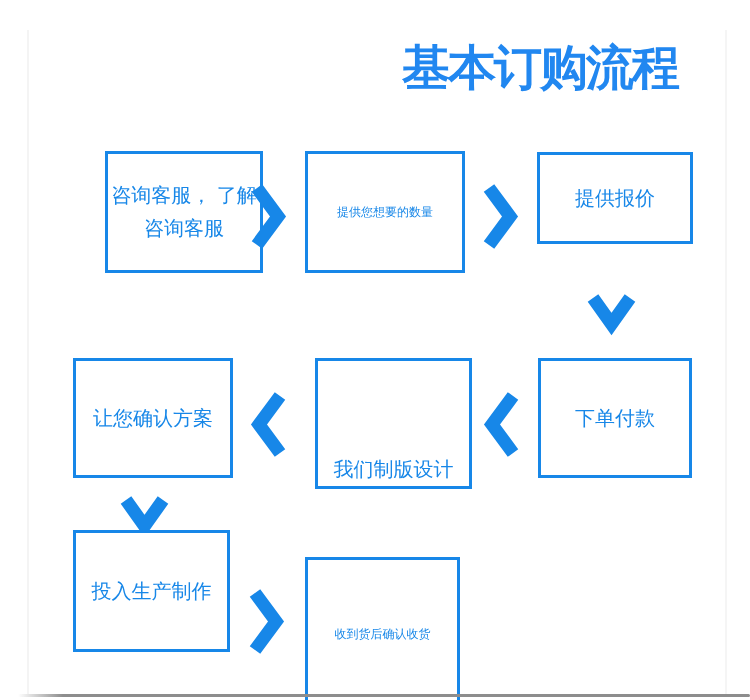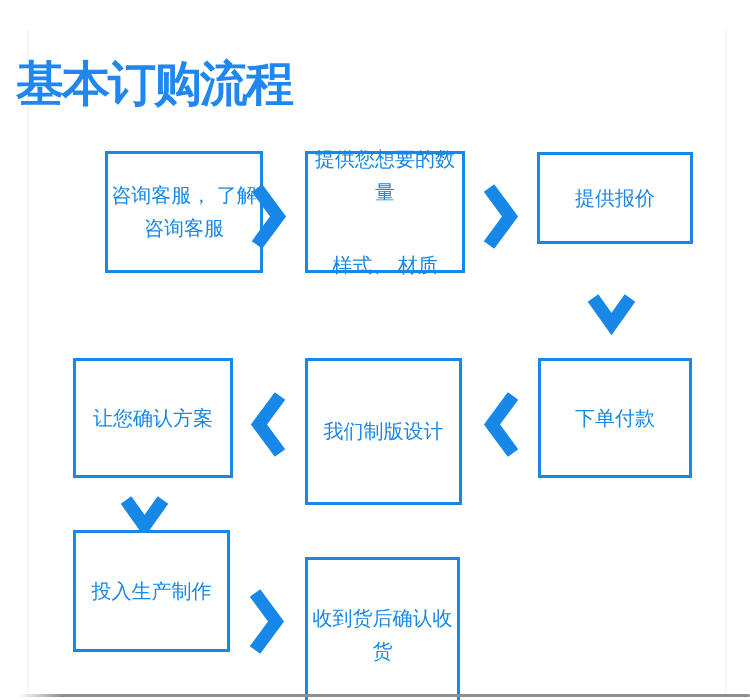--- a/index.html
+++ b/index.html
@@ -9,42 +9,42 @@
     font-family:"Liberation Sans","DejaVu Sans",sans-serif;
     position:relative;overflow:hidden;
   }
   .canvas{position:absolute;inset:0;}
 
   .vline{position:absolute;top:30px;height:664px;width:2px;}
   .vline-l{left:27px;background:#f4f4f4;}
   .vline-r{left:725px;background:#f5f5f5;}
 
   .title{
-    position:absolute;top:36px;left:0;width:678px;margin:16px;
-    text-align:left;
+    position:absolute;top:36px;left:0;width:678px;margin:0;
+    text-align:right;
     font-size:48px;font-weight:700;letter-spacing:-2px;
     color:#2187f0;
   }
 
   .box{
     position:absolute;box-sizing:border-box;
     border:3px solid #1787e8;background:#ffffff;
     color:#1787e8;
     display:flex;flex-direction:column;
     align-items:center;justify-content:center;
     text-align:center;
     font-size:20px;line-height:33px;font-weight:400;
   }
-  .box.small{font-size:20px;gap:40px;}
+  .box.small{font-size:12px;gap:40px;}
 
   .b1{left:73px; top:151px;width:158px;height:122px;margin-left:32px;}
   .b2{left:305px;top:151px;width:160px;height:122px;}
   .b3{left:537px;top:152px;width:156px;height:92px;}
   .b4{left:73px; top:358px;width:160px;height:120px;}
-  .b5{left:305px;top:358px;width:157px;height:147px;}
+  .b5{left:315px;top:358px;width:157px;height:131px;justify-content:flex-end;}
   .b6{left:538px;top:358px;width:154px;height:120px;align-items:center;}
   .b7{left:73px; top:530px;width:157px;height:122px;}
   .b8{left:305px;top:557px;width:155px;height:155px;}
 
   .ar{position:absolute;width:36px;height:67px;}
   .ad{position:absolute;width:47px;height:48px;}
   .ar svg,.ad svg{overflow:visible;display:block;}
   .a1{left:251px;top:183px;}
   .a2{left:483px;top:183px;}
   .a3{left:483px;top:391px;}
@@ -73,21 +73,20 @@
     <span>咨询客服， 了解</span>
     <span>咨询客服</span>
   </div>
   <div class="ar a1">
     <svg width="36" height="67" viewBox="0 0 36 67">
         <path d="M6 5 L27 33.5 L6 62" fill="none" stroke="#1787e8" stroke-width="13"></path>
       </svg>
   </div>
   <div class="box b2 small">
     <span>提供您想要的数量</span>
-    <span>样式、 材质</span>
   </div>
   <div class="ar a2">
     <svg width="36" height="67" viewBox="0 0 36 67">
         <path d="M6 5 L27 33.5 L6 62" fill="none" stroke="#1787e8" stroke-width="13"></path>
       </svg>
   </div>
   <div class="box b3">
     <span>提供报价</span>
   </div>
 

